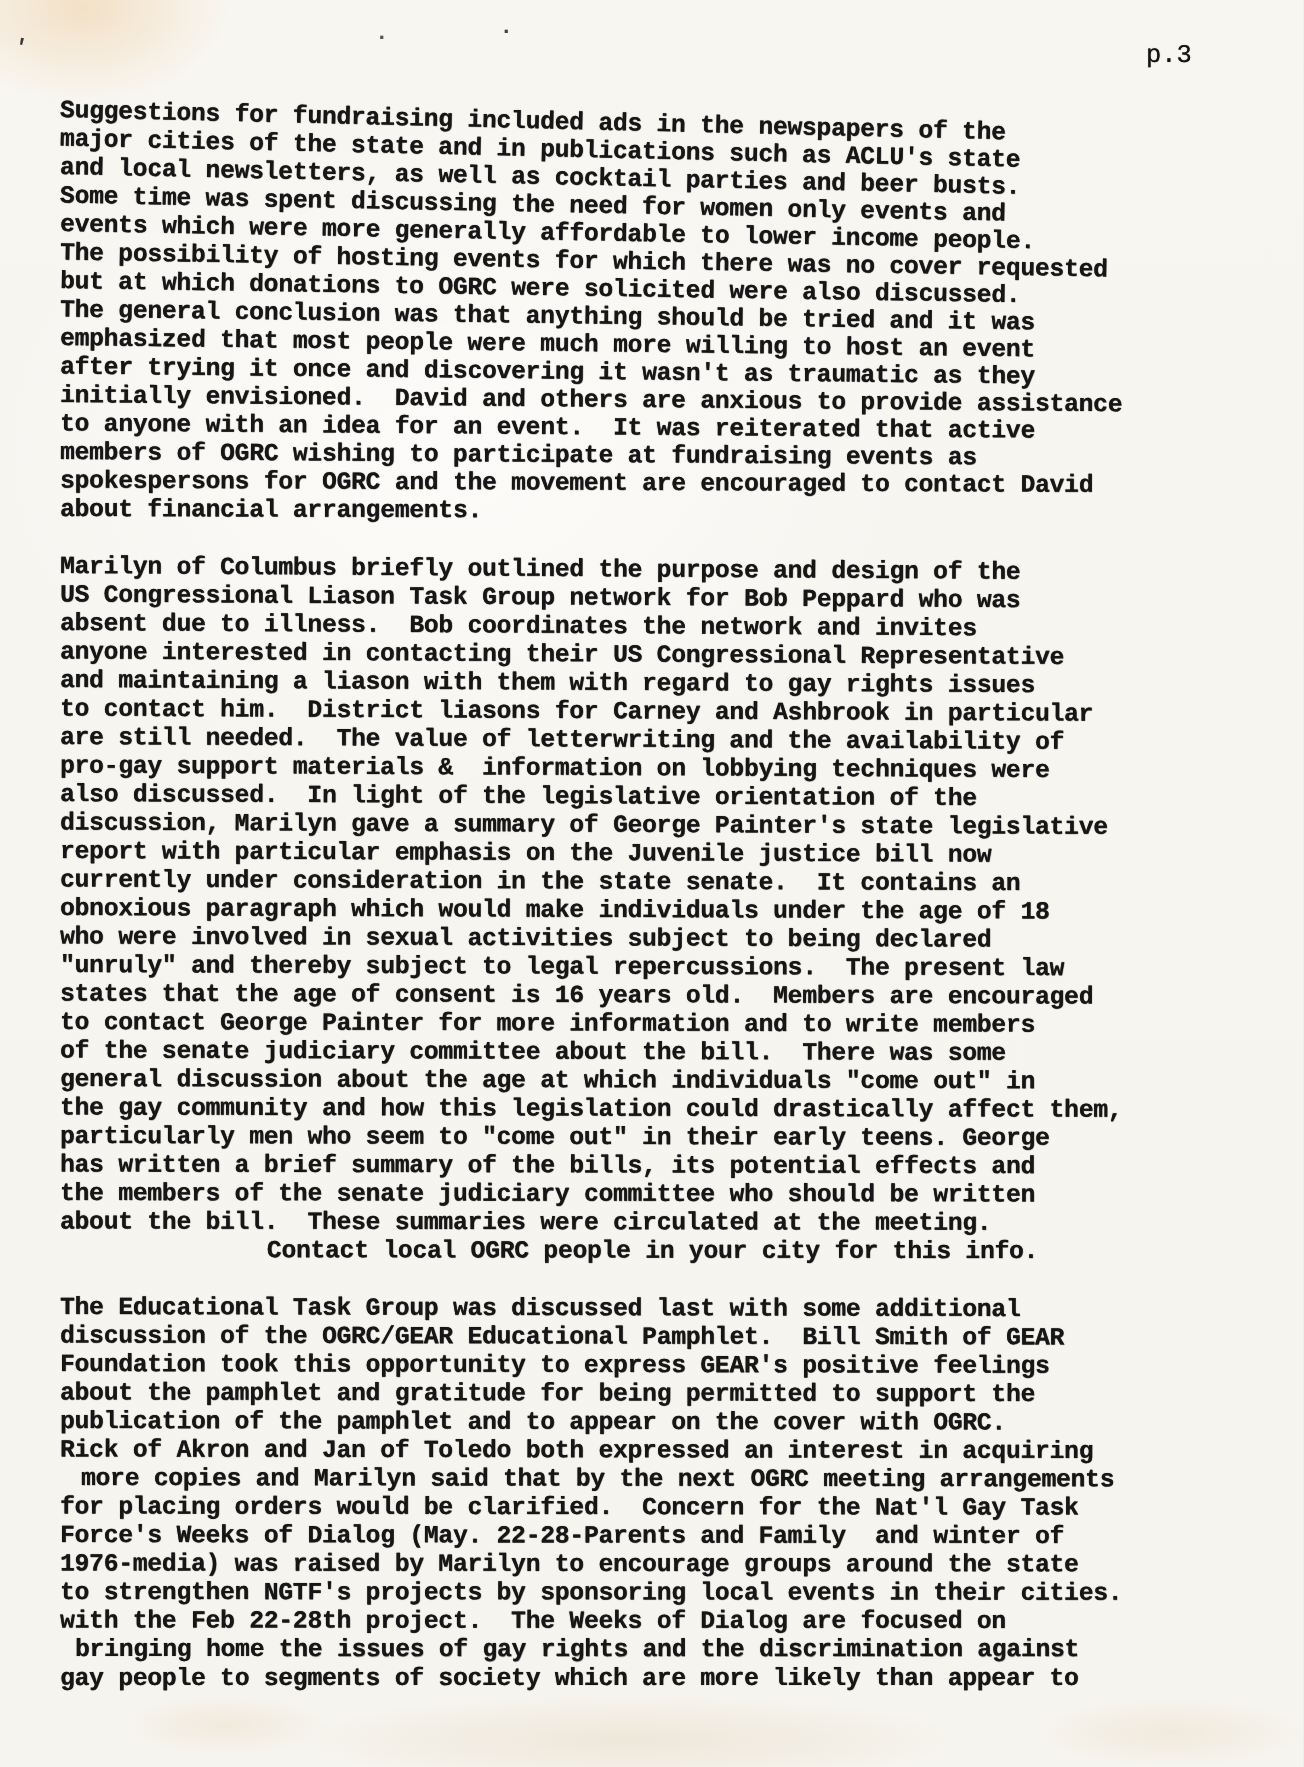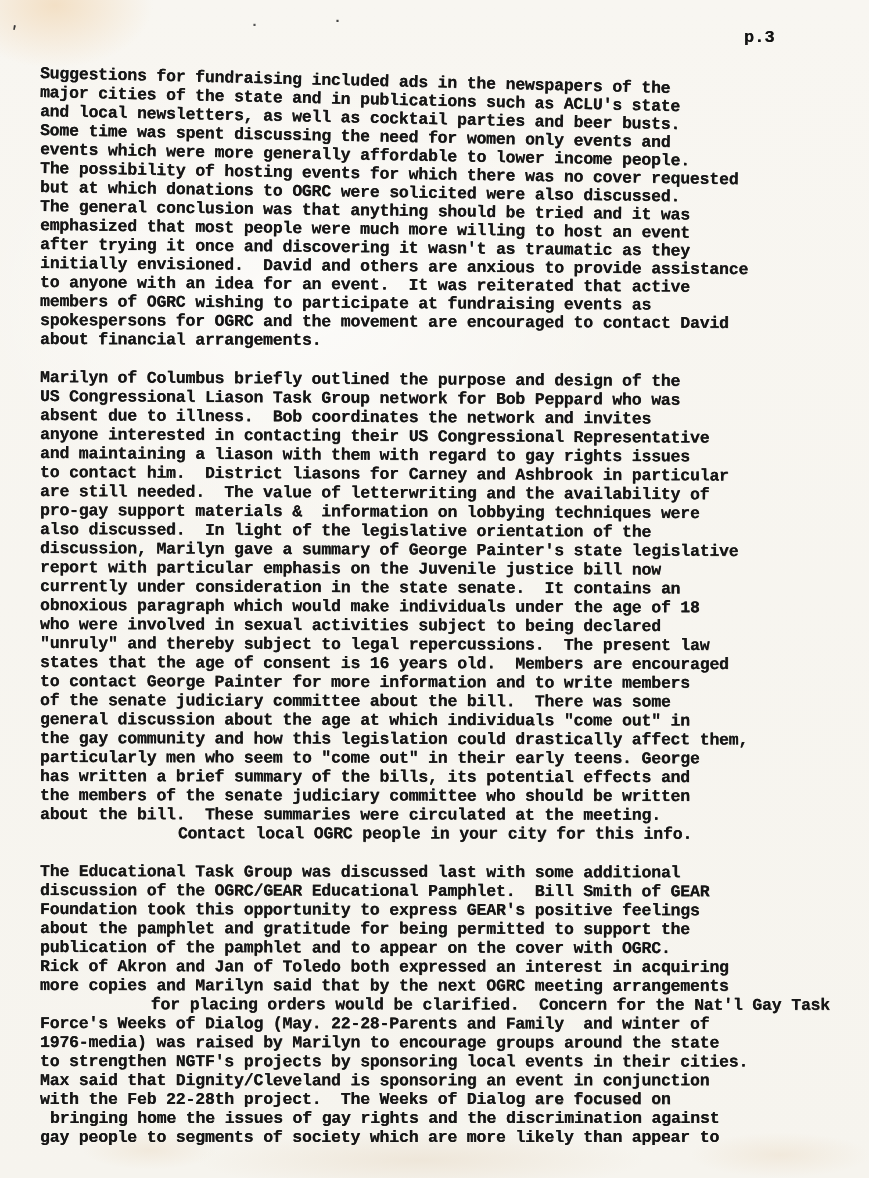--- a/index.html
+++ b/index.html
@@ -22,23 +22,23 @@
       radial-gradient(300px 40px at 420px 1160px, rgba(232, 219, 200, 0.55), rgba(232,219,200,0) 75%),
       radial-gradient(120px 30px at 780px 1155px, rgba(236, 222, 202, 0.5), rgba(236,222,202,0) 75%),
       radial-gradient(90px 26px  at 150px 1150px, rgba(236, 222, 202, 0.5), rgba(236,222,202,0) 75%),
       radial-gradient(400px 300px at 300px 300px, rgba(255,255,255,0.6), rgba(255,255,255,0) 80%),
       linear-gradient(#f8f6f1, #f6f4ee);
     color: #141414;
   }
   .page-number {
     position: absolute;
     top: 28px;
-    left: 744px;
+    left: 764px;
     font-size: 17px;
-    font-weight: bold;
+    font-weight: normal;
     letter-spacing: 0px;
     white-space: pre;
     text-shadow: 0 0 0.5px rgba(10,10,10,0.8);
   }
   .stray-mark {
     position: absolute;
     font-size: 15px;
     font-weight: bold;
     color: #3a3a3a;
   }
@@ -121,25 +121,24 @@
         <div class="line" style="transform: rotate(0.074deg);">about the bill.  These summaries were circulated at the meeting.</div>
         <div class="line" style="transform: rotate(0.062deg); text-align: center;">Contact local OGRC people in your city for this info.</div>
       </div>
     <div class="paragraph">
         <div class="line" style="transform: rotate(0.12deg);">The Educational Task Group was discussed last with some additional</div>
         <div class="line" style="transform: rotate(0.112deg);">discussion of the OGRC/GEAR Educational Pamphlet.  Bill Smith of GEAR</div>
         <div class="line" style="transform: rotate(0.104deg);">Foundation took this opportunity to express GEAR's positive feelings</div>
         <div class="line" style="transform: rotate(0.096deg);">about the pamphlet and gratitude for being permitted to support the</div>
         <div class="line" style="transform: rotate(0.088deg);">publication of the pamphlet and to appear on the cover with OGRC.</div>
         <div class="line" style="transform: rotate(0.08deg);">Rick of Akron and Jan of Toledo both expressed an interest in acquiring</div>
-        <div class="line" style="transform: rotate(0.072deg);">more copies and Marilyn said that by the next OGRC meeting arrangements</div>
-        <div class="line" style="transform: rotate(0.064deg); text-align: right;">for placing orders would be clarified.  Concern for the Nat'l Gay Task</div>
+        <div class="line" style="transform: rotate(0.072deg); margin-left: 14px;">more copies and Marilyn said that by the next OGRC meeting arrangements</div>
+        <div class="line" style="transform: rotate(0.064deg);">for placing orders would be clarified.  Concern for the Nat'l Gay Task</div>
         <div class="line" style="transform: rotate(0.056deg);">Force's Weeks of Dialog (May. 22-28-Parents and Family  and winter of</div>
         <div class="line" style="transform: rotate(0.048deg);">1976-media) was raised by Marilyn to encourage groups around the state</div>
         <div class="line" style="transform: rotate(0.04deg);">to strengthen NGTF's projects by sponsoring local events in their cities.</div>
-        <div class="line" style="transform: rotate(0.032deg);">Max said that Dignity/Cleveland is sponsoring an event in conjunction</div>
         <div class="line" style="transform: rotate(0.024deg);">with the Feb 22-28th project.  The Weeks of Dialog are focused on</div>
         <div class="line" style="transform: rotate(0.016deg); margin-left: 10px;">bringing home the issues of gay rights and the discrimination against</div>
         <div class="line" style="transform: rotate(0.008deg);">gay people to segments of society which are more likely than appear to</div>
       </div>
   </div>
 
 </div>
 
 </body></html>

